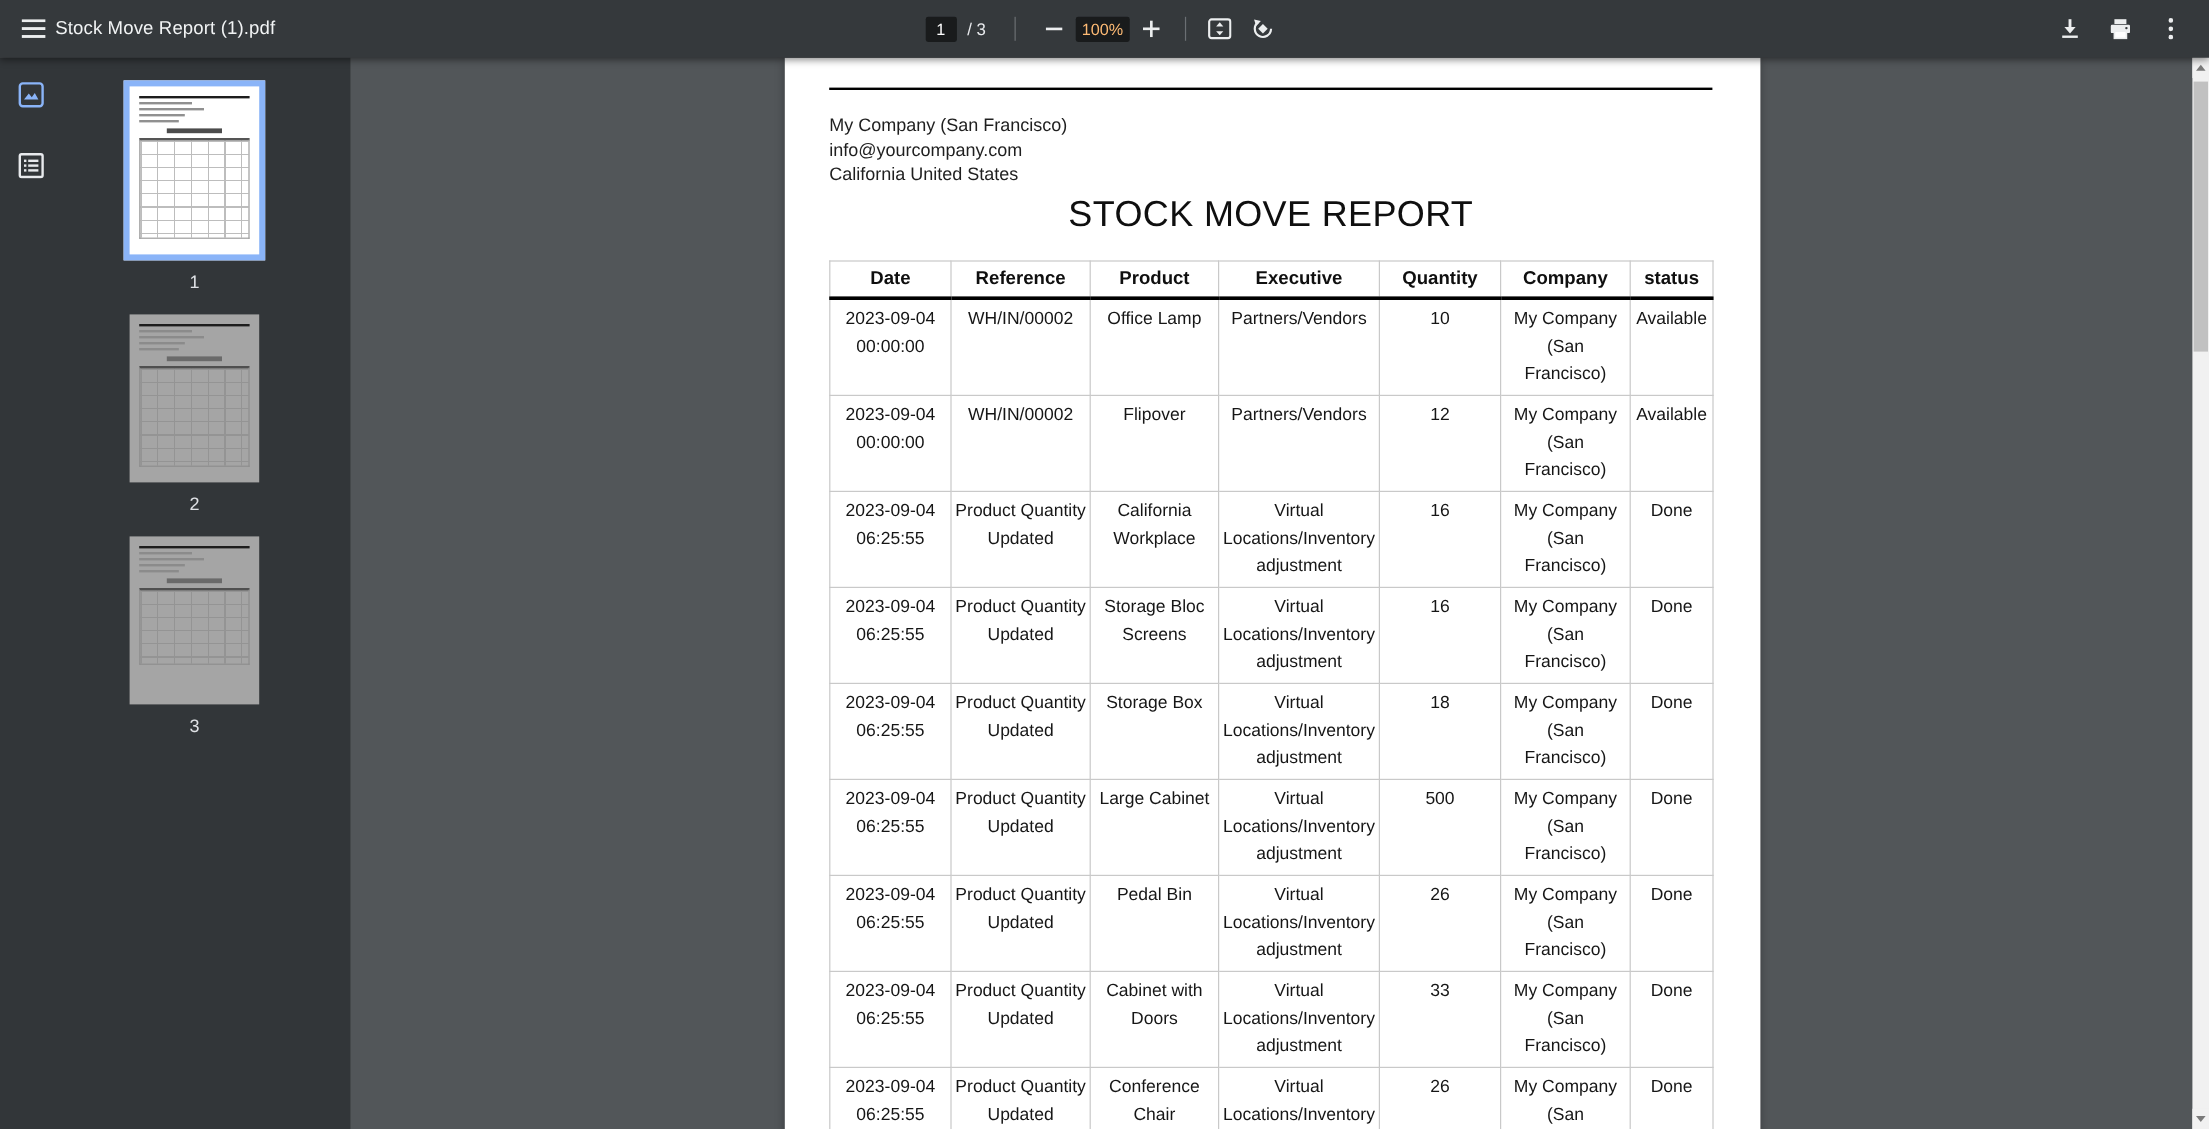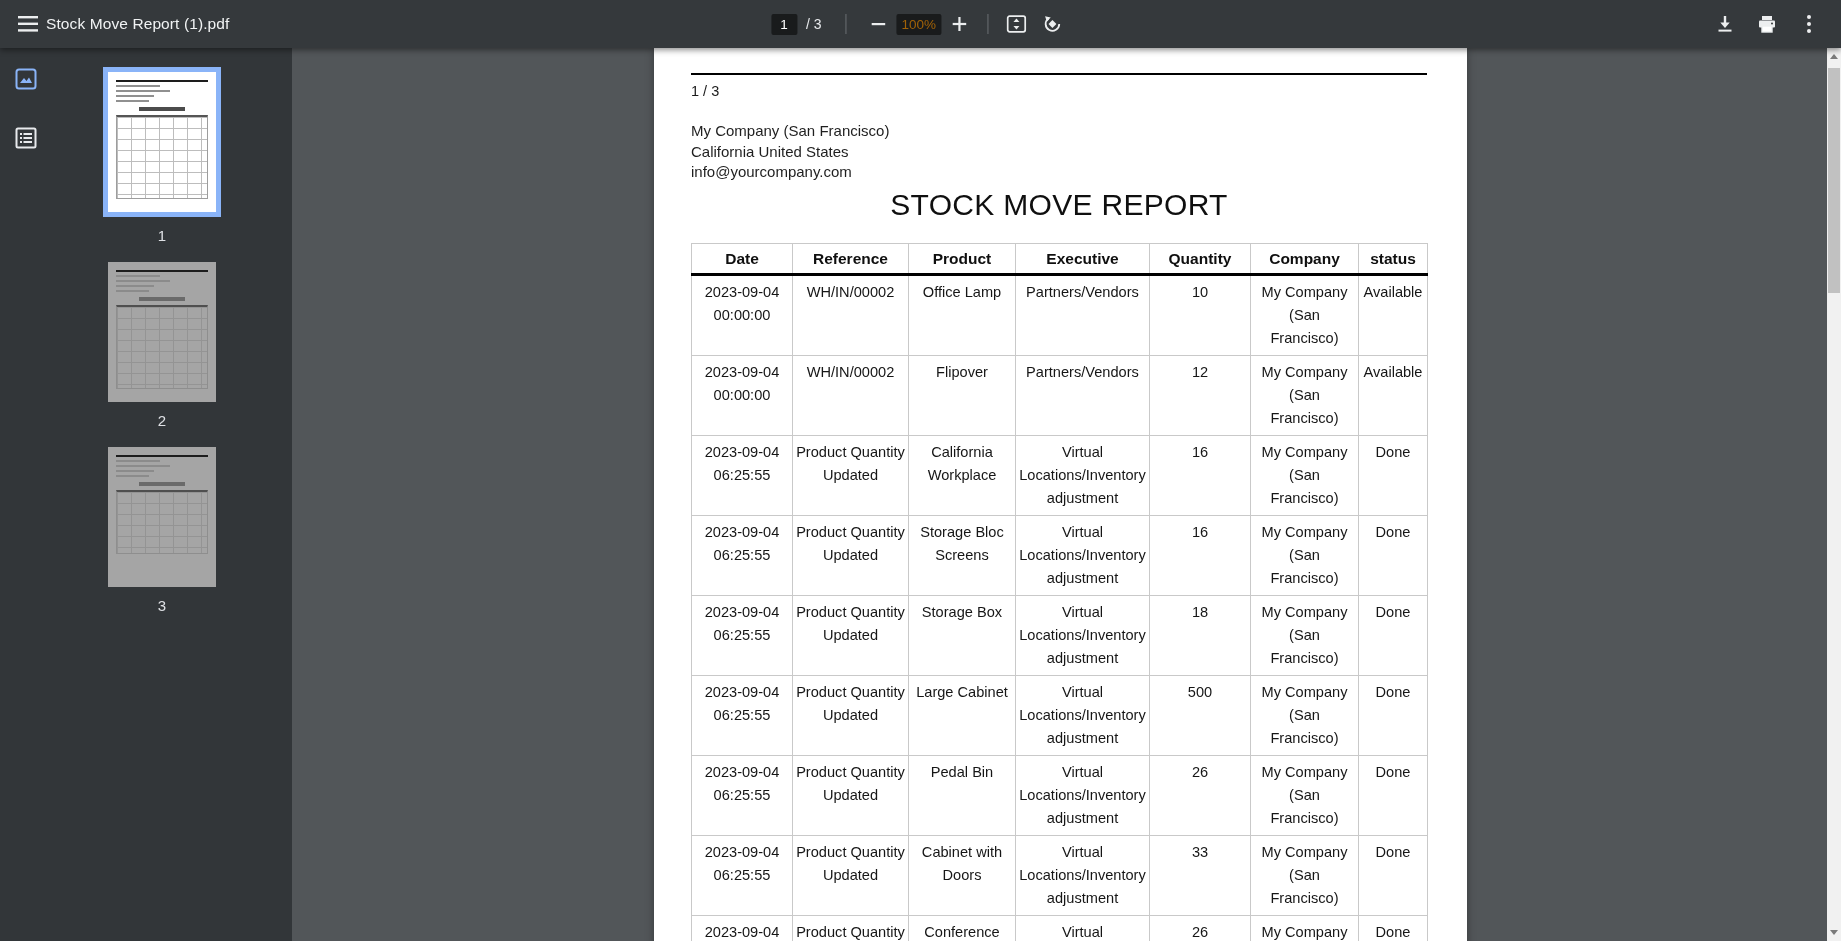--- a/index.html
+++ b/index.html
@@ -32,21 +32,21 @@
   }
   .page-input {
     width: 26px; height: 21px; background: #191b1c; border: none; border-radius: 2px;
     color: #ffffff; font-size: 13.5px; text-align: center; font-family: "Liberation Sans", sans-serif;
   }
   .page-count { margin-left: 9px; font-size: 14px; color: #e8eaed; white-space: nowrap; }
   .tb-divider { width: 1px; height: 20px; background: #6b6f73; margin: 0 14px 0 24px; }
   .tb-divider.d2 { margin: 0 10px; }
   .zoom-box {
     min-width: 44px; height: 21px; background: #191b1c; border: none; border-radius: 2px;
-    color: #a16207; font-size: 13.5px; text-align: center; padding: 0 5px; cursor: pointer;
+    color: #fdba74; font-size: 13.5px; text-align: center; padding: 0 5px; cursor: pointer;
     font-family: "Liberation Sans", sans-serif; line-height: 21px;
   }
   .tb-right { margin-left: auto; display: flex; align-items: center; gap: 6px; padding-right: 14px; }
 
   
   .sidebar {
     position: absolute; top: 48px; left: 0; width: 292px; bottom: 0;
     background: #323639; z-index: 10;
   }
   .view-toggles { position: absolute; left: 8px; top: 14px; display: flex; flex-direction: column; gap: 23px; }
@@ -291,25 +291,24 @@
           <div class="m-table"></div>
         </div>
         <div class="thumb-label">3</div>
       </div>
     </div>
 </div>
 
 <div class="content">
   <div class="pdf-page">
     <div class="page-rule"></div>
-    <div class="page-indicator">1 / 3</div>
     <div class="company-block">
       <div>My Company (San Francisco)</div>
+      <div>info@yourcompany.com</div>
       <div>California United States</div>
-      <div>info@yourcompany.com</div>
     </div>
     <div class="report-title">STOCK MOVE REPORT</div>
     <table class="report">
       <colgroup>
           <col style="width: 101px;">
           <col style="width: 116px;">
           <col style="width: 107px;">
           <col style="width: 134px;">
           <col style="width: 101px;">
           <col style="width: 108px;">

